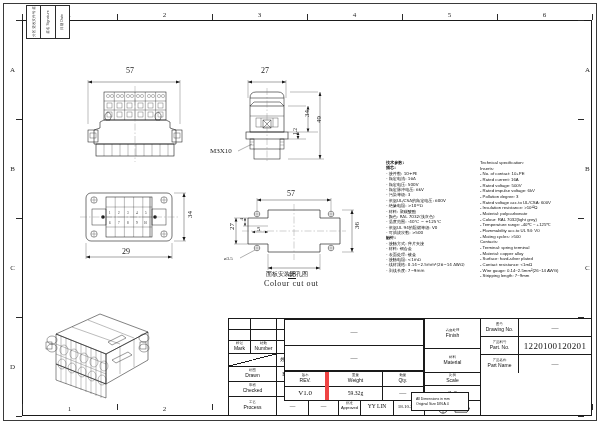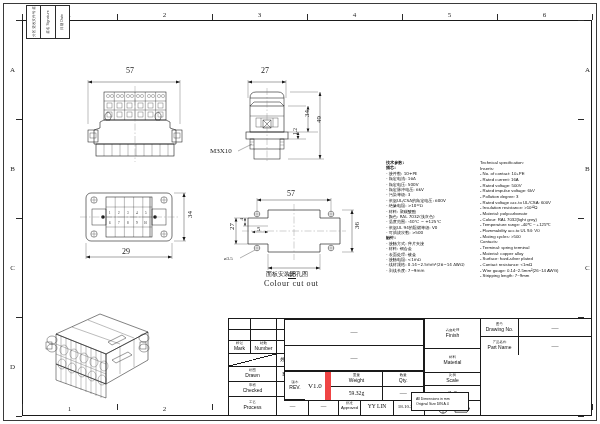--- a/index.html
+++ b/index.html
@@ -843,33 +843,42 @@
         <div class="tcell" style="width:38px">
           <span class="cn">图号</span>
           <span class="en">Drawing No.</span>
         </div>
         <div class="tcell" style="flex:1">
           <span class="val">—</span>
         </div>
       </div>
       <div class="trow" style="height:18px">
         <div class="tcell" style="width:38px">
+          <span class="cn">产品料号</span>
+          <span class="en">Part. No.</span>
+        </div>
+        <div class="tcell" style="flex:1">
+          <span class="val-lg">1220100120201</span>
+        </div>
+      </div>
+      <div class="trow" style="height:18px">
+        <div class="tcell" style="width:38px">
           <span class="cn">产品名称</span>
           <span class="en">Part Name</span>
         </div>
         <div class="tcell" style="flex:1">
           <span class="val">—</span>
         </div>
       </div>
     </div>
   </div>
 
   <div style="position:absolute; left:284px; top:371px; width:140px; height:30px;
               display:flex; border:1px solid #1a1a1a; background:#fff;">
-    <div style="flex:1; border-right:6px solid #ef4444; display:flex; ">
+    <div style="flex:1; border-right:4px solid #ef4444; display:flex; flex-direction:column;">
       <div style="flex:1; border-bottom:1px solid #1a1a1a; display:flex; flex-direction:column;
                   align-items:center; justify-content:center;">
         <span class="cn">版本</span>
         <span class="en">REV.</span>
       </div>
       <div style="flex:1; display:flex; align-items:center; justify-content:center;">
         <span class="val">V1.0</span>
       </div>
     </div>
     <div style="flex:1.3; border-right:1px solid #1a1a1a; display:flex; flex-direction:column;">

